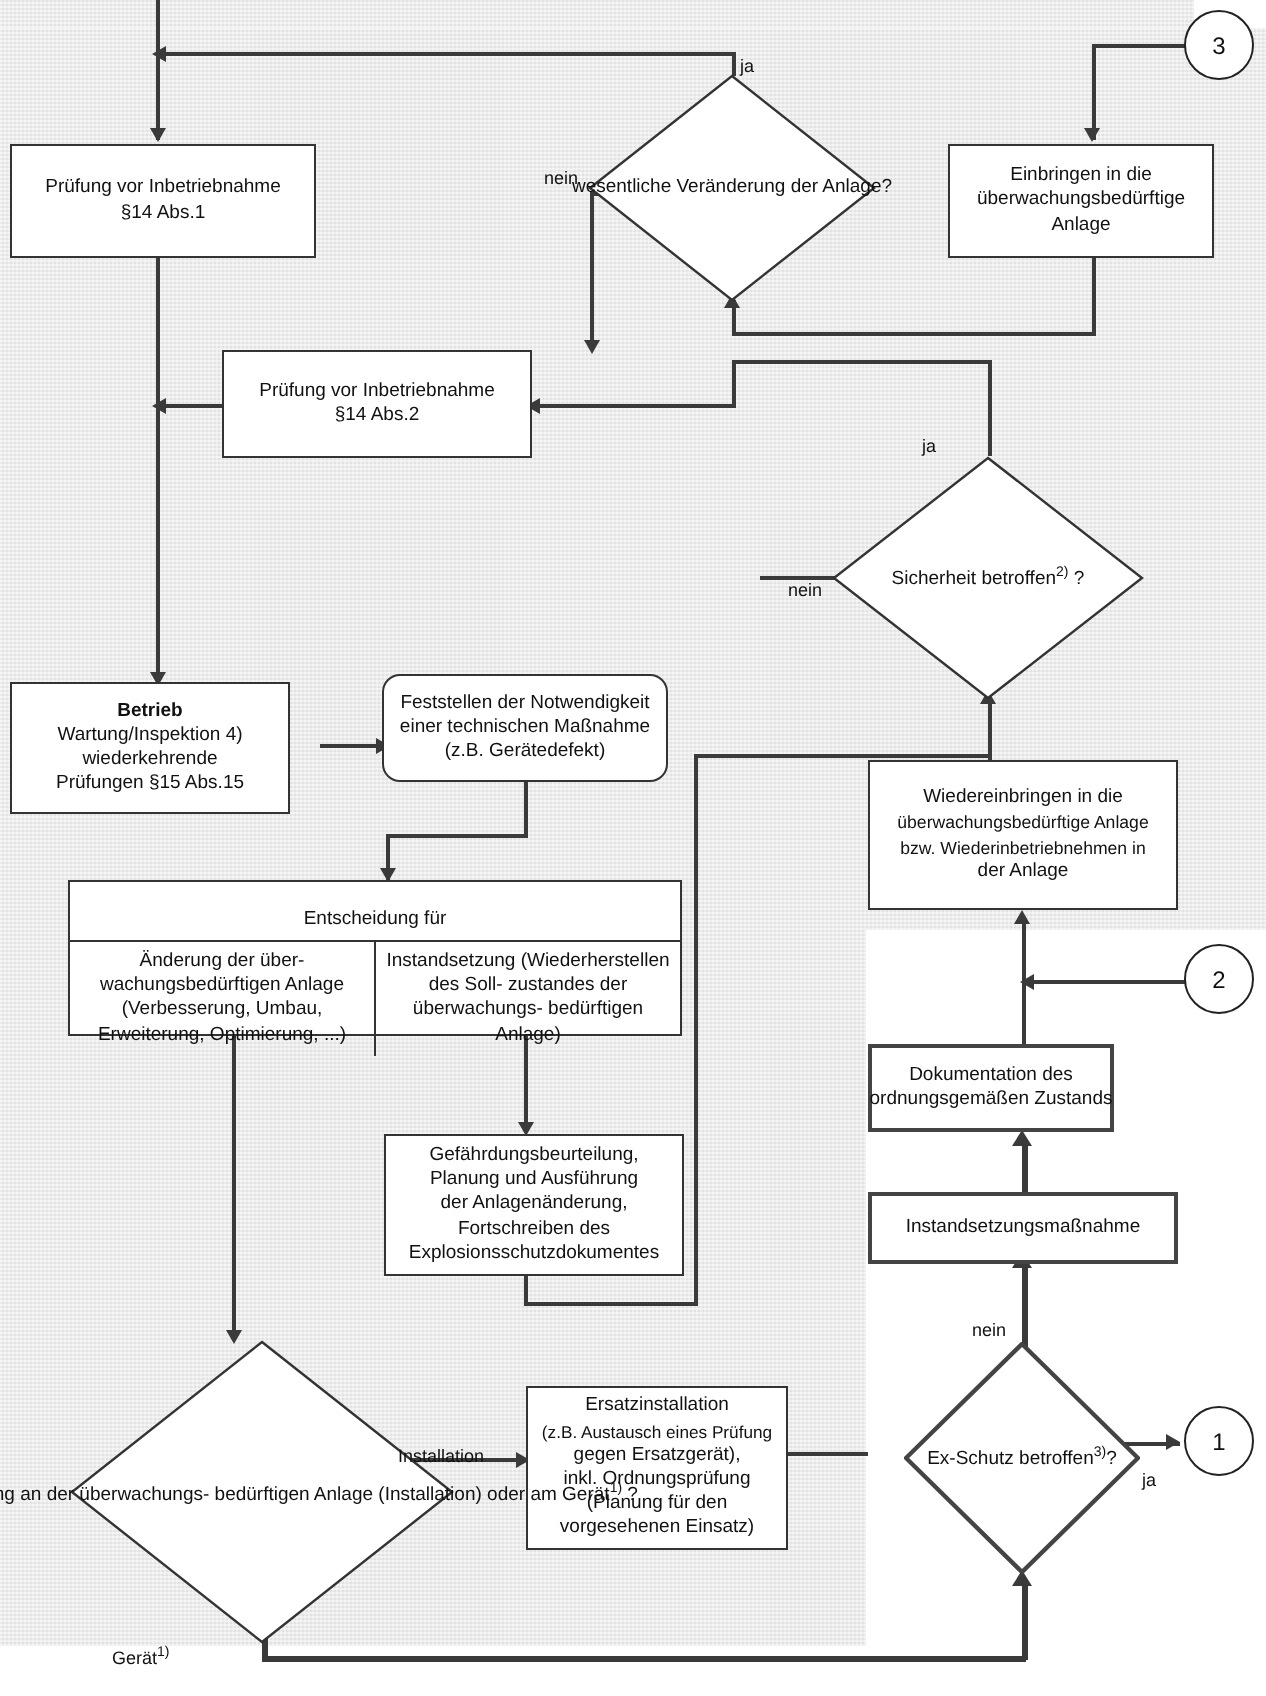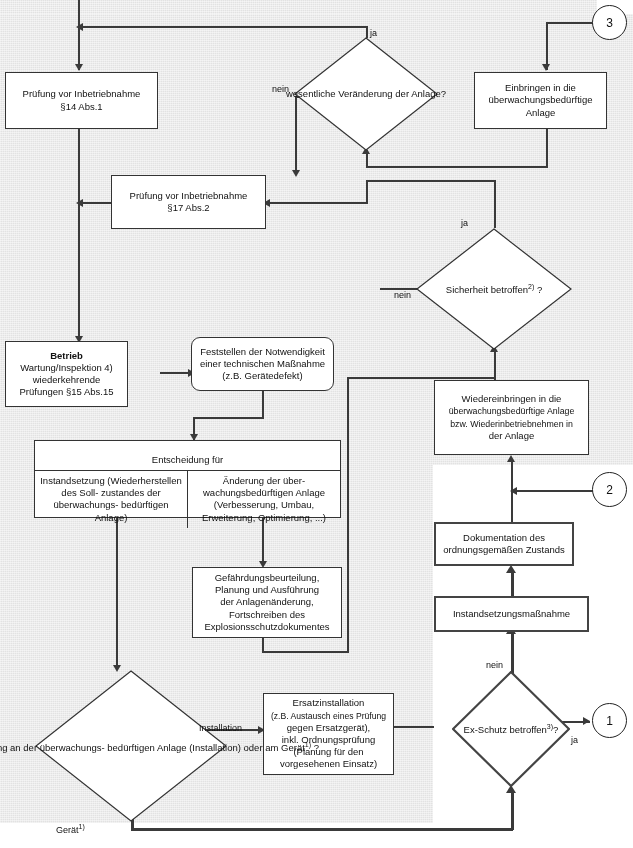--- a/index.html
+++ b/index.html
@@ -234,56 +234,56 @@
 
   <div class="ln-v" style="left:494px; top:348px; height:32px;"></div>
 
   <div class="node" style="left:5px; top:72px; width:153px; height:57px;">
     <span class="ln">Prüfung vor Inbetriebnahme</span>
     <span class="ln">§14 Abs.1</span>
   </div>
 
   <div class="node" style="left:111px; top:175px; width:155px; height:54px;">
     <span class="ln">Prüfung vor Inbetriebnahme</span>
-    <span class="ln">§17 Abs.2</span>
+    <span class="ln">§14 Abs.2</span>
   </div>
 
   <div class="node" style="left:474px; top:72px; width:133px; height:57px;">
     <span class="ln">Einbringen in die</span>
     <span class="ln">überwachungsbedürftige</span>
     <span class="ln">Anlage</span>
   </div>
 
-  <div class="node" style="left:5px; top:341px; width:123px; height:66px;">
+  <div class="node" style="left:5px; top:341px; width:140px; height:66px;">
     <span class="ln bold">Betrieb</span>
     <span class="ln">Wartung/Inspektion 4)</span>
     <span class="ln">wiederkehrende</span>
     <span class="ln">Prüfungen §15 Abs.15</span>
   </div>
 
   <div class="node round" style="left:191px; top:337px; width:143px; height:54px;">
     <span class="ln">Feststellen der Notwendigkeit</span>
     <span class="ln">einer technischen Maßnahme</span>
     <span class="ln">(z.B. Gerätedefekt)</span>
   </div>
 
   <div class="tbl" style="left:34px; top:440px; width:307px; height:78px;">
     <div class="thead">Entscheidung für</div>
     <div class="tbody">
+      <div class="tcell">
+        <span class="ln">Änderung der über-</span>
+        <span class="ln">wachungsbedürftigen Anlage</span>
+        <span class="ln">(Verbesserung, Umbau,</span>
+        <span class="ln">Erweiterung, Optimierung, ...)</span>
+      </div>
       <div class="tcell">
         <span class="ln">Instandsetzung</span>
         <span class="ln">(Wiederherstellen des Soll-</span>
         <span class="ln">zustandes der überwachungs-</span>
         <span class="ln">bedürftigen Anlage)</span>
-      </div>
-      <div class="tcell">
-        <span class="ln">Änderung der über-</span>
-        <span class="ln">wachungsbedürftigen Anlage</span>
-        <span class="ln">(Verbesserung, Umbau,</span>
-        <span class="ln">Erweiterung, Optimierung, ...)</span>
       </div>
     </div>
   </div>
 
   <div class="node" style="left:192px; top:567px; width:150px; height:71px;">
     <span class="ln">Gefährdungsbeurteilung,</span>
     <span class="ln">Planung und Ausführung</span>
     <span class="ln">der Anlagenänderung,</span>
     <span class="ln">Fortschreiben des</span>
     <span class="ln">Explosionsschutzdokumentes</span>
@@ -298,21 +298,21 @@
     <span class="ln">vorgesehenen Einsatz)</span>
   </div>
 
   <div class="node" style="left:434px; top:380px; width:155px; height:75px;">
     <span class="ln">Wiedereinbringen in die</span>
     <span class="ln" style="font-size:8.8px;">überwachungsbedürftige Anlage</span>
     <span class="ln" style="font-size:8.8px;">bzw. Wiederinbetriebnehmen in</span>
     <span class="ln">der Anlage</span>
   </div>
 
-  <div class="node thick" style="left:434px; top:522px; width:140px; height:44px;">
+  <div class="node thick" style="left:434px; top:522px; width:123px; height:44px;">
     <span class="ln">Dokumentation des</span>
     <span class="ln">ordnungsgemäßen Zustands</span>
   </div>
 
   <div class="node thick" style="left:434px; top:596px; width:155px; height:36px;">
     <span class="ln">Instandsetzungsmaßnahme</span>
   </div>
 
   <div class="diamond" style="left:294px; top:37px; width:144px; height:114px;">
     <svg class="dshape" viewBox="0 0 144 114" preserveAspectRatio="none">

